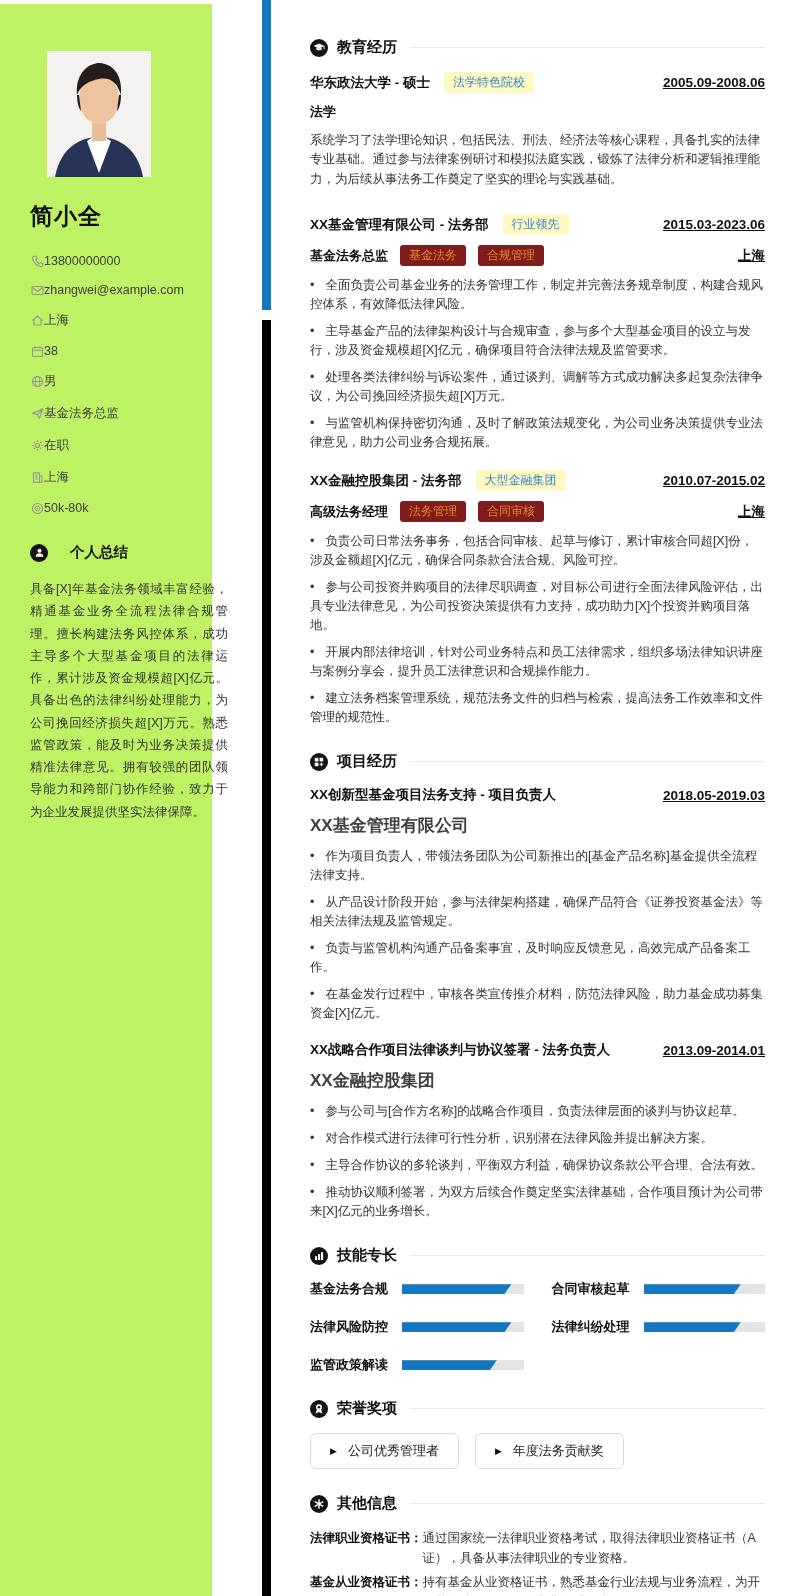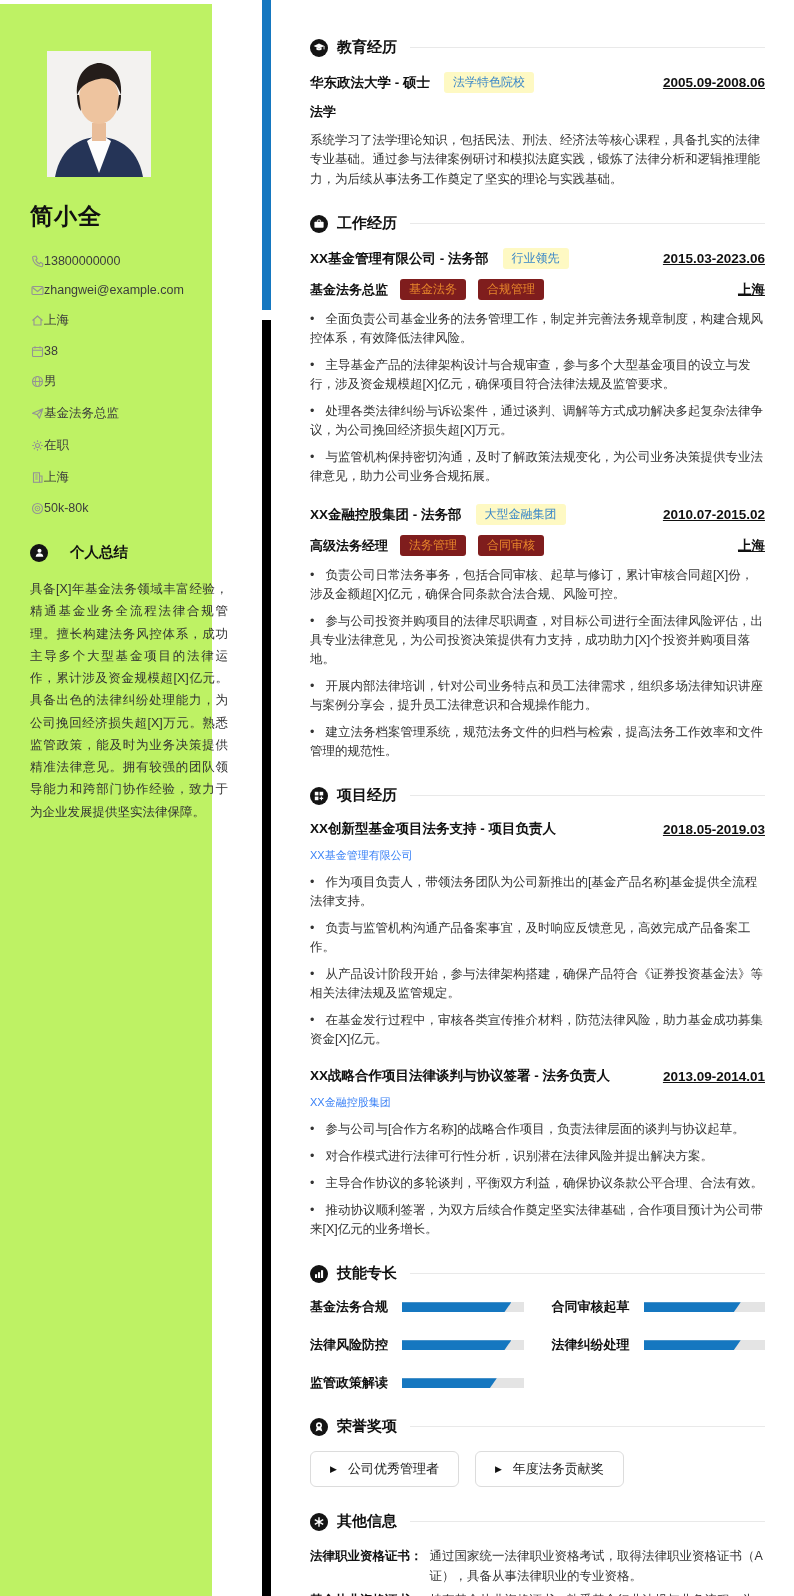--- a/index.html
+++ b/index.html
@@ -36,38 +36,38 @@
   .sec-line { flex:1; height:1px; background:#e9e9e9; margin-left:4px; }
   .entry { margin-bottom:18px; }
   .entry:last-child { margin-bottom:0; }
   .row { display:flex; align-items:center; margin-bottom:10px; }
   .entry-title { font-size:13.5px; font-weight:bold; color:#111; }
   .tag { font-size:12px; padding:2px 9px; border-radius:3px; margin-left:14px; white-space:nowrap; }
   .tag-blue { background:#fef9c3; color:#3a87c8; }
   .tag-orange { background:#7f1d1d; color:#e8872b; margin-left:12px; }
   .right { margin-left:auto; font-size:13.5px; font-weight:bold; color:#111; white-space:nowrap;text-decoration:underline; }
   .role { font-size:13px; font-weight:bold; color:#111; }
-  .company-line { font-size:11px; font-weight:normal; color:#3b82f6; margin-bottom:10px; }
+  .company-line { font-size:17px; font-weight:bold; color:#404040; margin-bottom:10px; }
   .bullet { font-size:12.5px; line-height:1.52; color:#333; margin-bottom:8px; }
   .bullet::before { content:"•"; margin-right:11px; color:#333; }
   .para { font-size:12.5px; line-height:1.55; color:#333; }
   
   .skills-grid { display:grid; grid-template-columns:1fr 1fr; column-gap:28px; row-gap:20px; }
   .skill { display:flex; align-items:center; }
   .skill-label { width:92px; flex:0 0 92px; font-size:13px; font-weight:bold; color:#111; }
   .skill-track { flex:1; height:10px; background:#e4e4e4; }
   .skill-fill { height:100%; background:#1577c0; clip-path:polygon(0 0,100% 0,calc(100% - 7px) 100%,0 100%); }
   
   .honors-row { display:flex; gap:16px; }
   .honor-pill { display:flex; align-items:center; gap:11px; border:1px solid #dcdcdc; border-radius:6px;
                 background:#fff; padding:8px 19px; font-size:13px; color:#1a1a1a; cursor:default; }
   .honor-tri { font-size:9px; color:#111; }
   
   .other-item { display:flex; align-items:flex-start; font-size:12.5px; line-height:1.62; margin-bottom:3px; }
-  .other-label { font-weight:bold; color:#111; white-space:nowrap; margin-right:7px; }
+  .other-label { font-weight:bold; color:#111; white-space:nowrap; }
   .other-text { color:#333; }
 </style>
 </head>
 <body>
 
 <aside class="sidebar">
   <div class="photo">
     <svg width="104" height="126" viewBox="0 0 104 126" xmlns="http://www.w3.org/2000/svg">
       <rect width="104" height="126" fill="#f3f2f0"></rect>
       <path d="M8 126 C14 94 36 86 52 86 C68 86 90 94 96 126 Z" fill="#253457"></path>
@@ -204,30 +204,20 @@
         <span class="right">2005.09-2008.06</span>
       </div>
       <div class="row">
           <span class="role">法学</span>
         </div>
       <p class="para">系统学习了法学理论知识，包括民法、刑法、经济法等核心课程，具备扎实的法律专业基础。通过参与法律案例研讨和模拟法庭实践，锻炼了法律分析和逻辑推理能力，为后续从事法务工作奠定了坚实的理论与实践基础。</p>
     </div>
   </section>
 
   <section class="section">
-    <div class="sec-head">
-      <span class="sec-icon">
-        <svg width="12" height="12" viewBox="0 0 12 12">
-            <rect x="1.4" y="3.8" width="9.2" height="6" rx="0.8" fill="#fff"></rect>
-            <path d="M4.4 3.8 V2.6 C4.4 2.2 4.7 2 5 2 H7 C7.3 2 7.6 2.2 7.6 2.6 V3.8" fill="none" stroke="#fff" stroke-width="1"></path>
-          </svg>
-      </span>
-      <span class="sec-title">工作经历</span>
-      <span class="sec-line"></span>
-    </div>
 
     <div class="entry">
       <div class="row">
         <span class="entry-title">XX基金管理有限公司 - 法务部</span>
         <span class="tag tag-blue">行业领先</span>
         <span class="right">2015.03-2023.06</span>
       </div>
       <div class="row">
         <span class="role">基金法务总监</span>
         <span class="tag tag-orange">基金法务</span>
@@ -273,22 +263,22 @@
       <span class="sec-line"></span>
     </div>
 
     <div class="entry">
       <div class="row">
         <span class="entry-title">XX创新型基金项目法务支持 - 项目负责人</span>
         <span class="right">2018.05-2019.03</span>
       </div>
       <div class="company-line">XX基金管理有限公司</div>
       <p class="bullet">作为项目负责人，带领法务团队为公司新推出的[基金产品名称]基金提供全流程法律支持。</p>
+      <p class="bullet">从产品设计阶段开始，参与法律架构搭建，确保产品符合《证券投资基金法》等相关法律法规及监管规定。</p>
       <p class="bullet">负责与监管机构沟通产品备案事宜，及时响应反馈意见，高效完成产品备案工作。</p>
-      <p class="bullet">从产品设计阶段开始，参与法律架构搭建，确保产品符合《证券投资基金法》等相关法律法规及监管规定。</p>
       <p class="bullet">在基金发行过程中，审核各类宣传推介材料，防范法律风险，助力基金成功募集资金[X]亿元。</p>
     </div>
 
     <div class="entry">
       <div class="row">
         <span class="entry-title">XX战略合作项目法律谈判与协议签署 - 法务负责人</span>
         <span class="right">2013.09-2014.01</span>
       </div>
       <div class="company-line">XX金融控股集团</div>
       <p class="bullet">参与公司与[合作方名称]的战略合作项目，负责法律层面的谈判与协议起草。</p>

